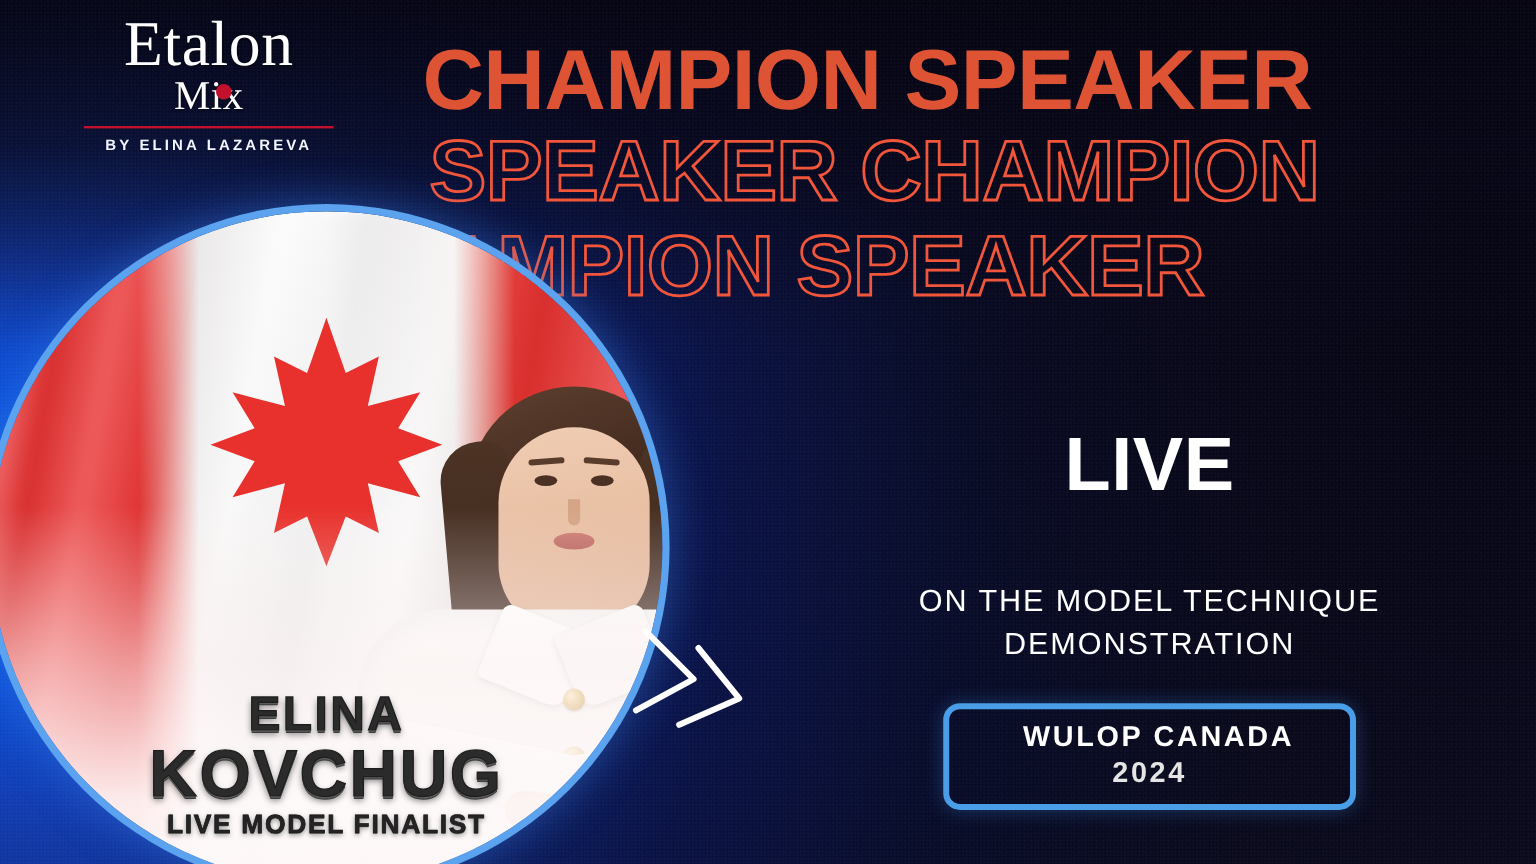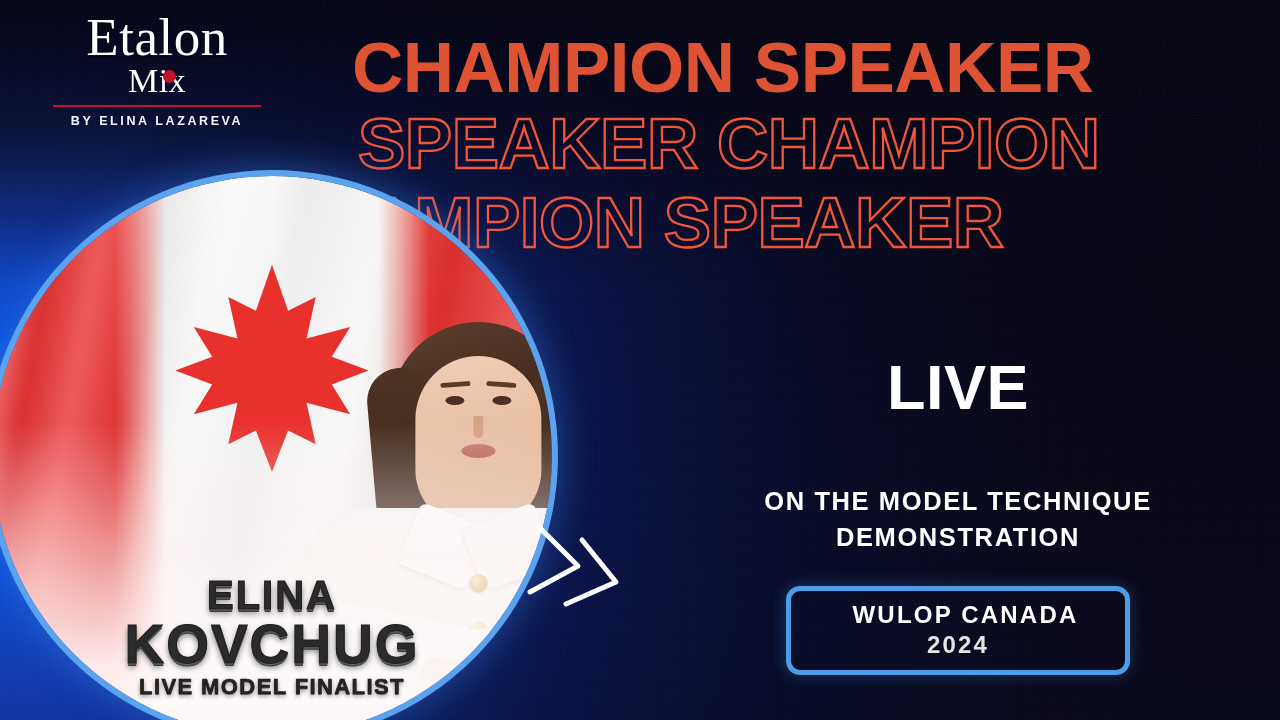--- a/index.html
+++ b/index.html
@@ -23,21 +23,21 @@
   }
   .bg-noise{position:absolute;inset:0;opacity:.055;
       background-image:
         radial-gradient(rgba(255,255,255,.55) .6px, transparent .7px),
         radial-gradient(rgba(255,255,255,.35) .6px, transparent .7px);
       background-size:3px 3px, 5px 5px;
       background-position:0 0, 2px 3px;
   }
 
   
-  .logo{position:absolute;left:47px;top:12px;width:220px;text-align:center;
+  .logo{position:absolute;left:64px;top:12px;width:220px;text-align:center;
         color:#fff;}
   .logo-l1{font-family:"Liberation Serif",serif;font-size:53px;line-height:.98;
            letter-spacing:.5px;font-weight:400;
            text-shadow:0 1px 3px rgba(0,0,0,.55);}
   .logo-l2{font-family:"Liberation Serif",serif;font-size:34px;line-height:1.02;
            letter-spacing:.5px;font-weight:400;position:relative;
            text-shadow:0 1px 3px rgba(0,0,0,.55);}
   .logo-dot{position:absolute;left:50%;top:6px;margin-left:6px;
             width:13px;height:13px;border-radius:50%;background:#c3102c;}
   .logo-rule{height:2px;background:#c3102c;margin:6px 6px 0 6px;}
@@ -160,21 +160,21 @@
       margin-top:2px;text-shadow:0 1px 0 #777,0 2px 4px rgba(0,0,0,.5);
       -webkit-text-stroke:.6px #1a1a1a;}
 
   
   .chevrons{position:absolute;left:520px;top:500px;width:120px;height:110px;}
 
   
   .rcol{position:absolute;left:648px;top:356px;width:620px;text-align:center;}
   .lips{font-size:63px;font-weight:700;color:#ffffff;letter-spacing:.5px;
         line-height:1;}
-  .subtitle{margin-top:64px;font-size:25.5px;font-weight:700;color:#ffffff;
+  .subtitle{margin-top:64px;font-size:25.5px;font-weight:400;color:#ffffff;
         letter-spacing:1.6px;line-height:1.42;}
   .badge{margin:31px auto 0;width:334px;border:5px solid #4a9ee8;
         border-radius:14px;padding:9px 0 11px;
         box-shadow:0 0 16px rgba(60,140,230,.33);}
   .badge-l1{font-size:24px;font-weight:700;color:#fff;letter-spacing:2.2px;
         line-height:1.22;margin-left:15px;}
   .badge-l2{font-size:24px;font-weight:700;color:#e5e5e5;letter-spacing:2.2px;
         line-height:1.22;}
 </style>
 </head>

